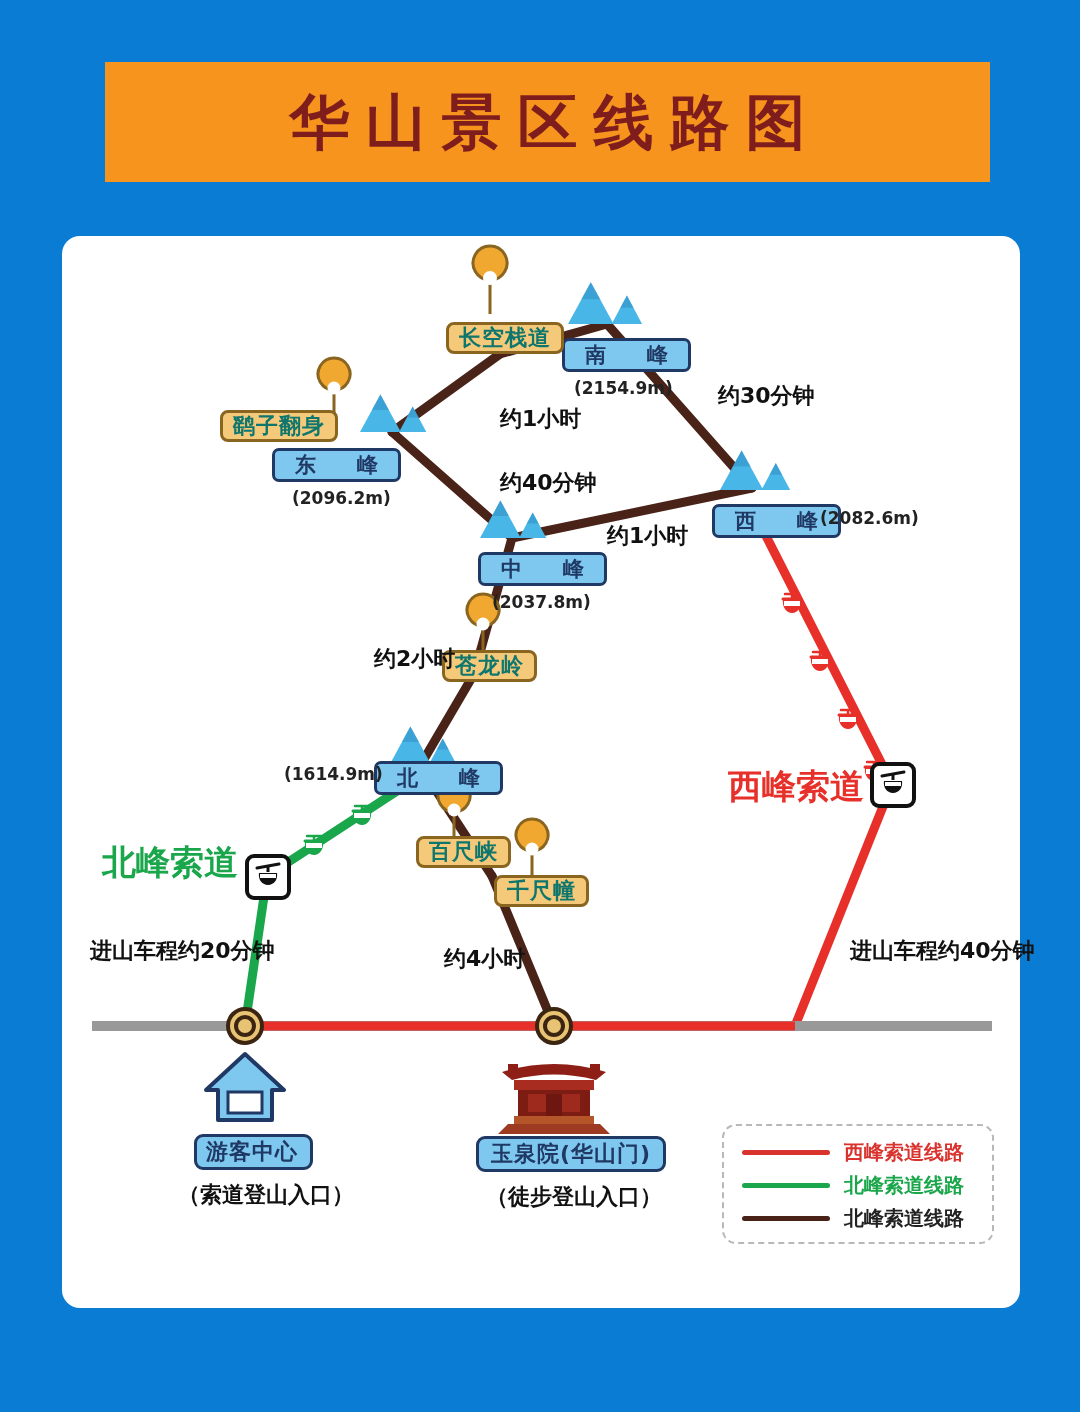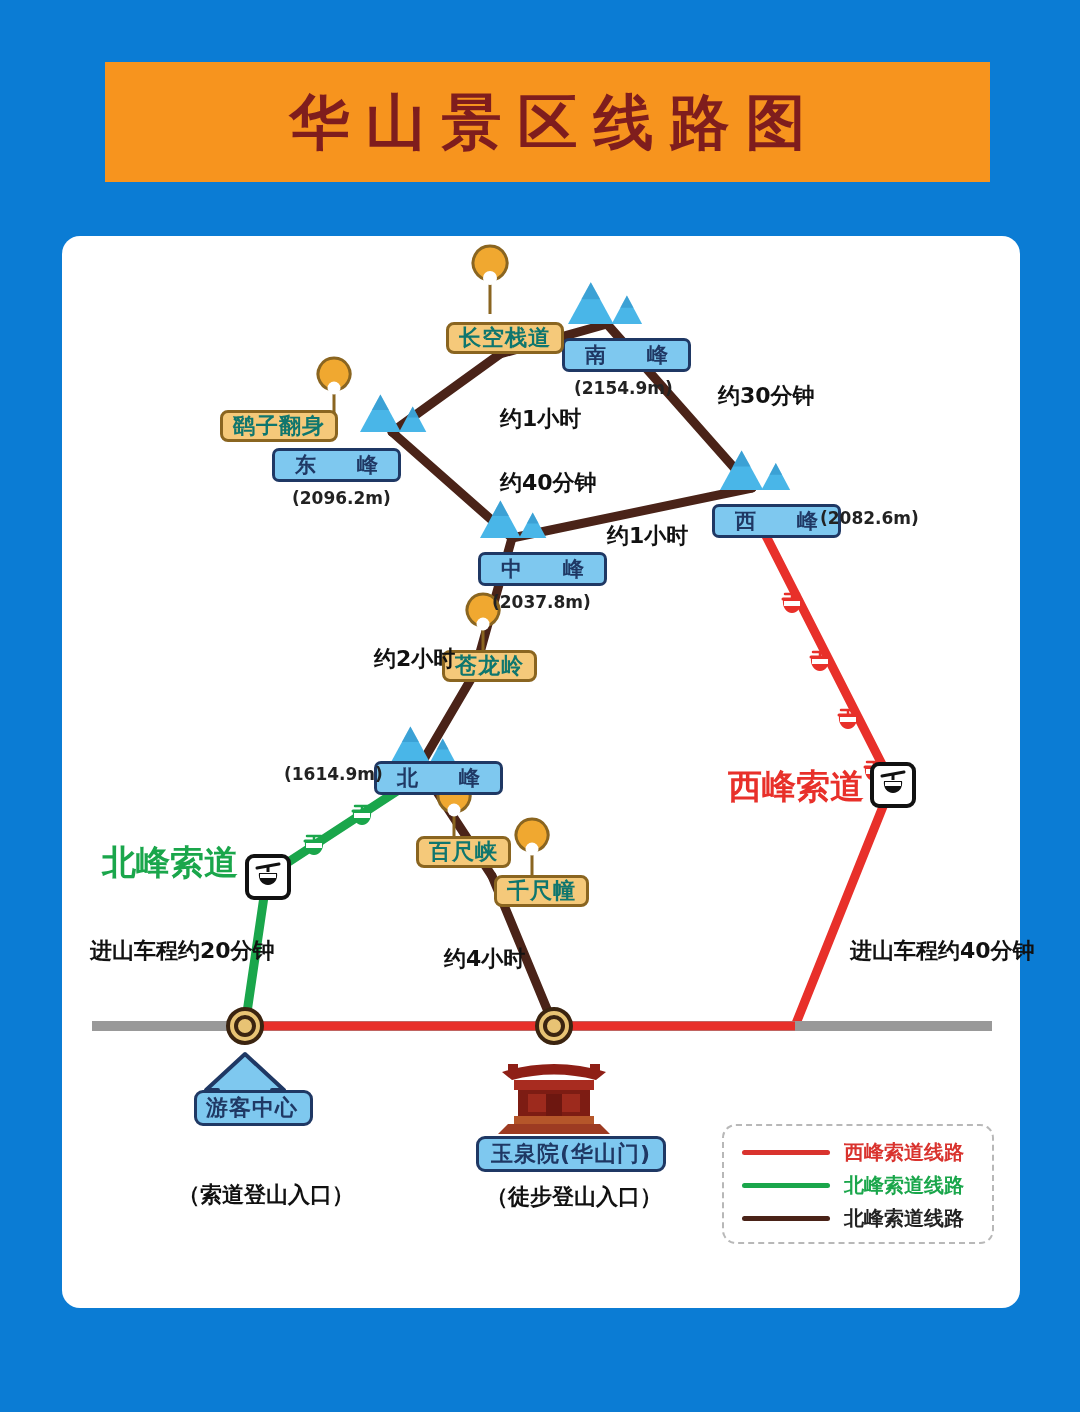--- a/index.html
+++ b/index.html
@@ -262,21 +262,21 @@
   <div class="timelbl" style="left:438px;top:232px;">约40分钟</div>
   <div class="timelbl" style="left:545px;top:285px;">约1小时</div>
   <div class="timelbl" style="left:312px;top:408px;">约2小时</div>
   <div class="timelbl" style="left:382px;top:708px;">约4小时</div>
   <div class="timelbl" style="left:28px;top:700px;">进山车程约20分钟</div>
   <div class="timelbl" style="left:788px;top:700px;">进山车程约40分钟</div>
 
   <div class="routename red" style="left:666px;top:528px;">西峰索道</div>
   <div class="routename green" style="left:40px;top:604px;">北峰索道</div>
 
-  <div class="chip chip-bottom" style="left:132px;top:854px;padding-left:9px;">游客中心</div>
+  <div class="chip chip-bottom" style="left:132px;top:898px;padding-left:9px;">游客中心</div>
   <div class="entrylbl" style="left:116px;top:944px;">（索道登山入口）</div>
 
   <div class="chip chip-bottom" style="left:414px;top:900px;">玉泉院(华山门)</div>
   <div class="entrylbl" style="left:424px;top:946px;">（徒步登山入口）</div>
 
   <div class="legend">
     <div class="legend-row">
       <span class="legend-line" style="background:#d9332e;"></span>
       <span class="legend-text" style="color:#d9332e;">西峰索道线路</span>
     </div>

